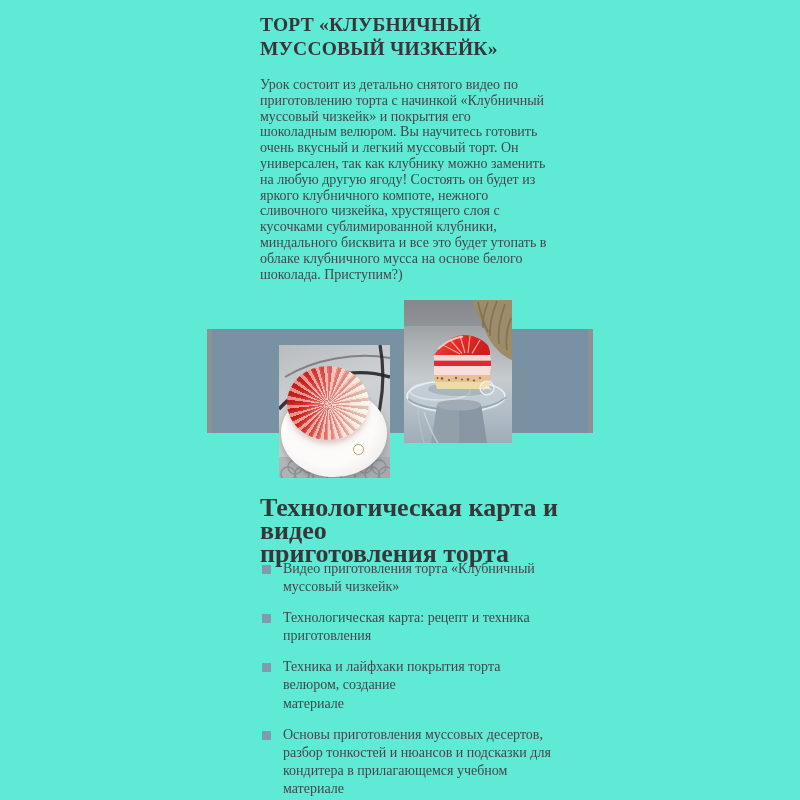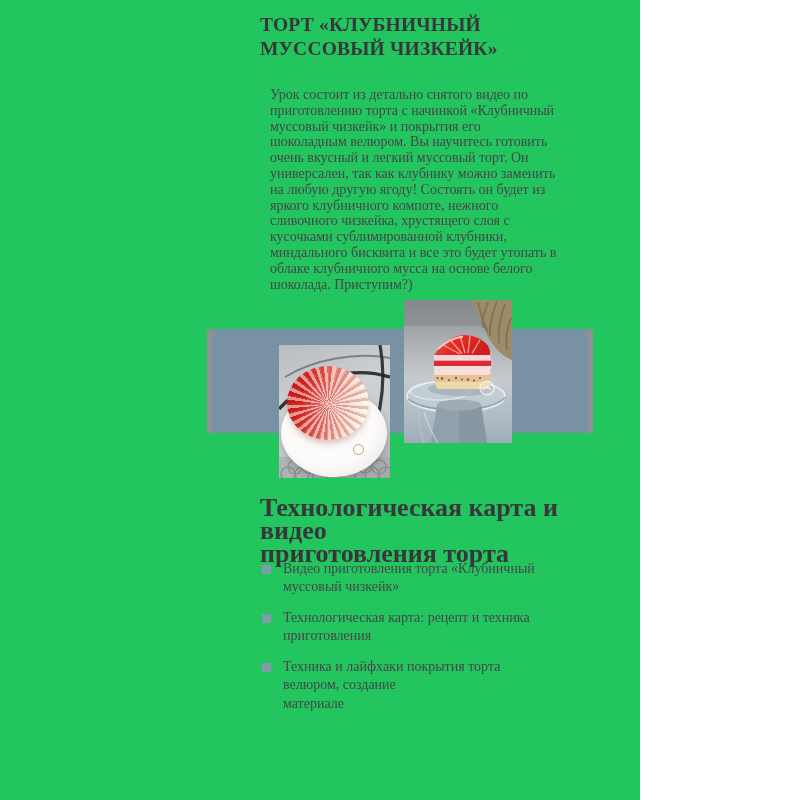--- a/index.html
+++ b/index.html
@@ -1,21 +1,21 @@
 <!DOCTYPE html>
 <html><head>
 <meta charset="utf-8">
 <style>
   html,body{margin:0;padding:0;background:#ffffff;}
-  .page{position:relative;width:640px;height:800px;background:#22c55e;overflow:hidden;
+  .page{position:relative;width:800px;height:800px;background:#5eead4;overflow:hidden;
         font-family:"Liberation Serif","DejaVu Serif",serif;}
   .title{position:absolute;left:260px;top:13px;width:330px;margin:0;
          font-size:19.5px;line-height:23.5px;font-weight:700;color:#37363b;
          letter-spacing:.2px;white-space:pre-line;}
-  .intro{position:absolute;left:258px;top:75px;width:330px;margin:12px;
+  .intro{position:absolute;left:258px;top:75px;width:330px;margin:2px;
          font-size:14px;line-height:15.8px;color:#46464c;white-space:pre-line;}
   .band{position:absolute;left:207px;top:329px;width:376px;height:104px;
         background:#7892a4;border-left:5px solid #8f9295;border-right:5px solid #8f9295;}
   .photo{position:absolute;overflow:hidden;}
   .photo svg{position:absolute;left:0;top:0;width:100%;height:100%;}
   .photo-whole{left:279px;top:345px;width:111px;height:133px;
         background:linear-gradient(160deg,#b9bcbe 0%,#cfd2d4 40%,#c6c9cb 70%,#a9acae 100%);}
   .plate{position:absolute;left:2px;top:44px;width:106px;height:88px;border-radius:50%;
         background:radial-gradient(ellipse at 45% 40%,#fcfbfa 55%,#efedea 78%,#dcd9d5 100%);
         box-shadow:0 3px 6px rgba(60,60,60,.28);}
@@ -171,15 +171,22 @@
       <span class="bullet"></span>
       <span class="ftext">Технологическая карта: рецепт и техника
 приготовления</span>
     </div>
     <div class="feature">
       <span class="bullet"></span>
       <span class="ftext">Техника и лайфхаки покрытия торта
 велюром, создание
 материале</span>
     </div>
+    <div class="feature">
+      <span class="bullet"></span>
+      <span class="ftext">Основы приготовления муссовых десертов,
+разбор тонкостей и нюансов и подсказки для
+кондитера в прилагающемся учебном
+материале</span>
+    </div>
   </div>
 
 </div>
 
 </body></html>

